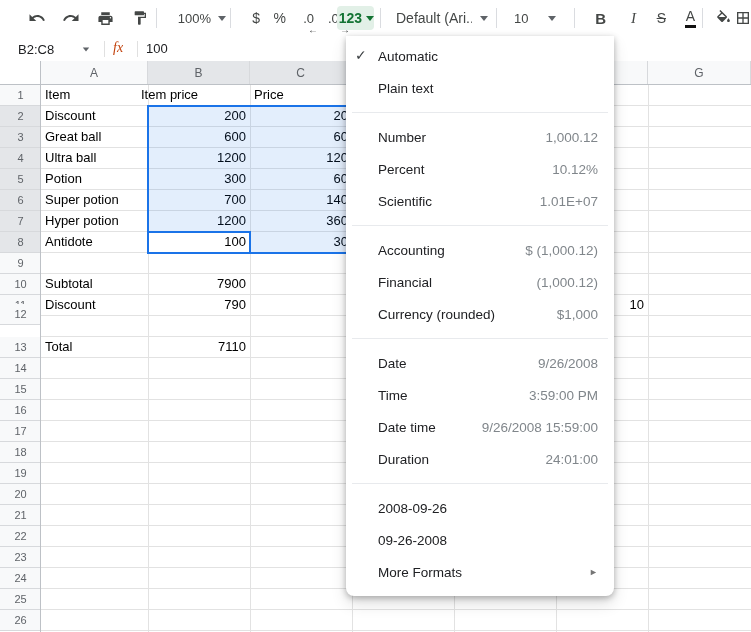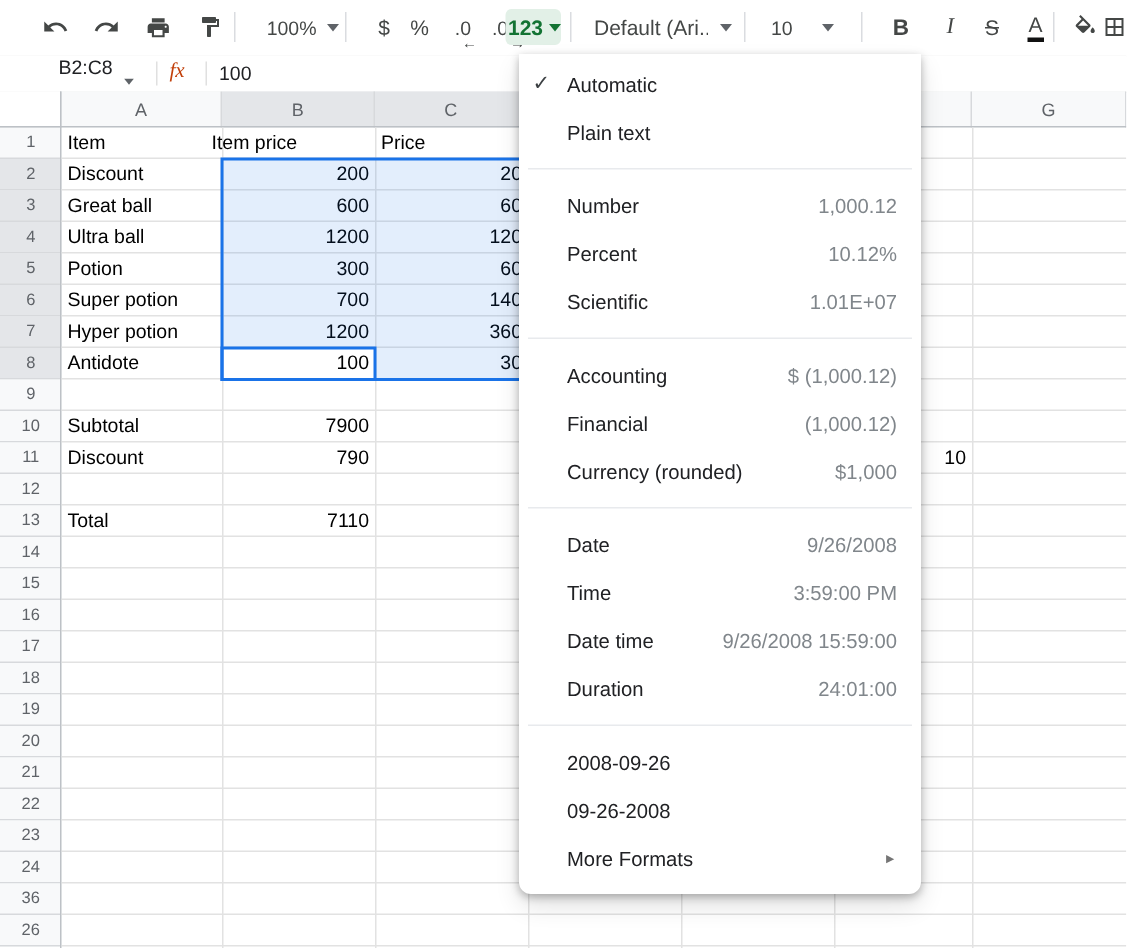--- a/index.html
+++ b/index.html
@@ -23,21 +23,21 @@
   #fmt-123 .caret{border-top-color:var(--fmt-fg,#137333);margin-left:4px;}
   #font-btn{justify-content:flex-start;padding-left:8px;font-size:14px;}
   #font-btn .lbl{max-width:76px;overflow:hidden;white-space:nowrap;}
   #font-btn .caret{margin-left:8px;}
   .underA{border-bottom:3px solid #111;padding:0 1px 1px 1px;line-height:15px;font-weight:500;}
 
   
   #formula-bar{position:absolute;left:0;top:37px;width:751px;height:24px;background:#fff;
                border-bottom:1px solid #d9d9d9;}
   #name-box{position:absolute;left:0;top:0;width:96px;height:24px;display:flex;align-items:center;
-            padding-left:18px;font-size:13px;color:#202124;cursor:pointer;box-sizing:border-box;flex-direction:column;}
+            padding-left:18px;font-size:13px;color:#202124;cursor:pointer;box-sizing:border-box;}
   #name-box .caret{margin-left:auto;margin-right:6px;transform:scale(.8);}
   .fdiv{position:absolute;top:4px;width:1px;height:16px;background:#e0e0e0;}
   #fx{position:absolute;left:113px;top:3px;font-family:"Liberation Serif","DejaVu Serif",serif;
       font-style:italic;font-size:14px;color:#c2410c;}
   #formula-value{position:absolute;left:146px;top:4px;font-size:13px;color:#202124;}
 
   
   #grid{position:absolute;left:0;top:61px;width:751px;height:571px;background:#fff;}
   .colhead,.rowhead{position:absolute;background:#f8f9fa;color:#5f6368;display:flex;
       align-items:center;justify-content:center;box-sizing:border-box;cursor:pointer;}
@@ -195,34 +195,34 @@
       <div class="rowhead hd-sel" style="left: 0px; top: 45px; width: 41px; height: 21px;">2</div>
       <div class="rowhead hd-sel" style="left: 0px; top: 66px; width: 41px; height: 21px;">3</div>
       <div class="rowhead hd-sel" style="left: 0px; top: 87px; width: 41px; height: 21px;">4</div>
       <div class="rowhead hd-sel" style="left: 0px; top: 108px; width: 41px; height: 21px;">5</div>
       <div class="rowhead hd-sel" style="left: 0px; top: 129px; width: 41px; height: 21px;">6</div>
       <div class="rowhead hd-sel" style="left: 0px; top: 150px; width: 41px; height: 21px;">7</div>
       <div class="rowhead hd-sel" style="left: 0px; top: 171px; width: 41px; height: 21px;">8</div>
       <div class="rowhead" style="left: 0px; top: 192px; width: 41px; height: 21px;">9</div>
       <div class="rowhead" style="left: 0px; top: 213px; width: 41px; height: 21px;">10</div>
       <div class="rowhead" style="left: 0px; top: 234px; width: 41px; height: 21px;">11</div>
-      <div class="rowhead" style="left: 0px; top: 255px; width: 41px; height: 21px; text-align: right;">12</div>
+      <div class="rowhead" style="left: 0px; top: 243px; width: 41px; height: 21px; text-align: right;">12</div>
       <div class="rowhead" style="left: 0px; top: 276px; width: 41px; height: 21px;">13</div>
       <div class="rowhead" style="left: 0px; top: 297px; width: 41px; height: 21px;">14</div>
       <div class="rowhead" style="left: 0px; top: 318px; width: 41px; height: 21px;">15</div>
       <div class="rowhead" style="left: 0px; top: 339px; width: 41px; height: 21px;">16</div>
       <div class="rowhead" style="left: 0px; top: 360px; width: 41px; height: 21px;">17</div>
       <div class="rowhead" style="left: 0px; top: 381px; width: 41px; height: 21px;">18</div>
       <div class="rowhead" style="left: 0px; top: 402px; width: 41px; height: 21px;">19</div>
       <div class="rowhead" style="left: 0px; top: 423px; width: 41px; height: 21px;">20</div>
       <div class="rowhead" style="left: 0px; top: 444px; width: 41px; height: 21px;">21</div>
       <div class="rowhead" style="left: 0px; top: 465px; width: 41px; height: 21px;">22</div>
       <div class="rowhead" style="left: 0px; top: 486px; width: 41px; height: 21px;">23</div>
       <div class="rowhead" style="left: 0px; top: 507px; width: 41px; height: 21px;">24</div>
-      <div class="rowhead" style="left: 0px; top: 528px; width: 41px; height: 21px;">36</div>
+      <div class="rowhead" style="left: 0px; top: 528px; width: 41px; height: 21px;">25</div>
       <div class="rowhead" style="left: 0px; top: 549px; width: 41px; height: 21px;">26</div>
       <div class="gl-strong" style="left: 0px; top: 23px; width: 751px; height: 1px;"></div>
       <div class="gl-strong" style="left: 40px; top: 0px; width: 1px; height: 571px;"></div>
       <div class="gl" style="left: 148px; top: 24px; width: 1px; height: 547px;"></div>
       <div class="gl" style="left: 250px; top: 24px; width: 1px; height: 547px;"></div>
       <div class="gl" style="left: 352px; top: 24px; width: 1px; height: 547px;"></div>
       <div class="gl" style="left: 454px; top: 24px; width: 1px; height: 547px;"></div>
       <div class="gl" style="left: 556px; top: 24px; width: 1px; height: 547px;"></div>
       <div class="gl" style="left: 648px; top: 24px; width: 1px; height: 547px;"></div>
       <div class="gl" style="left: 41px; top: 44px; width: 710px; height: 1px;"></div>

